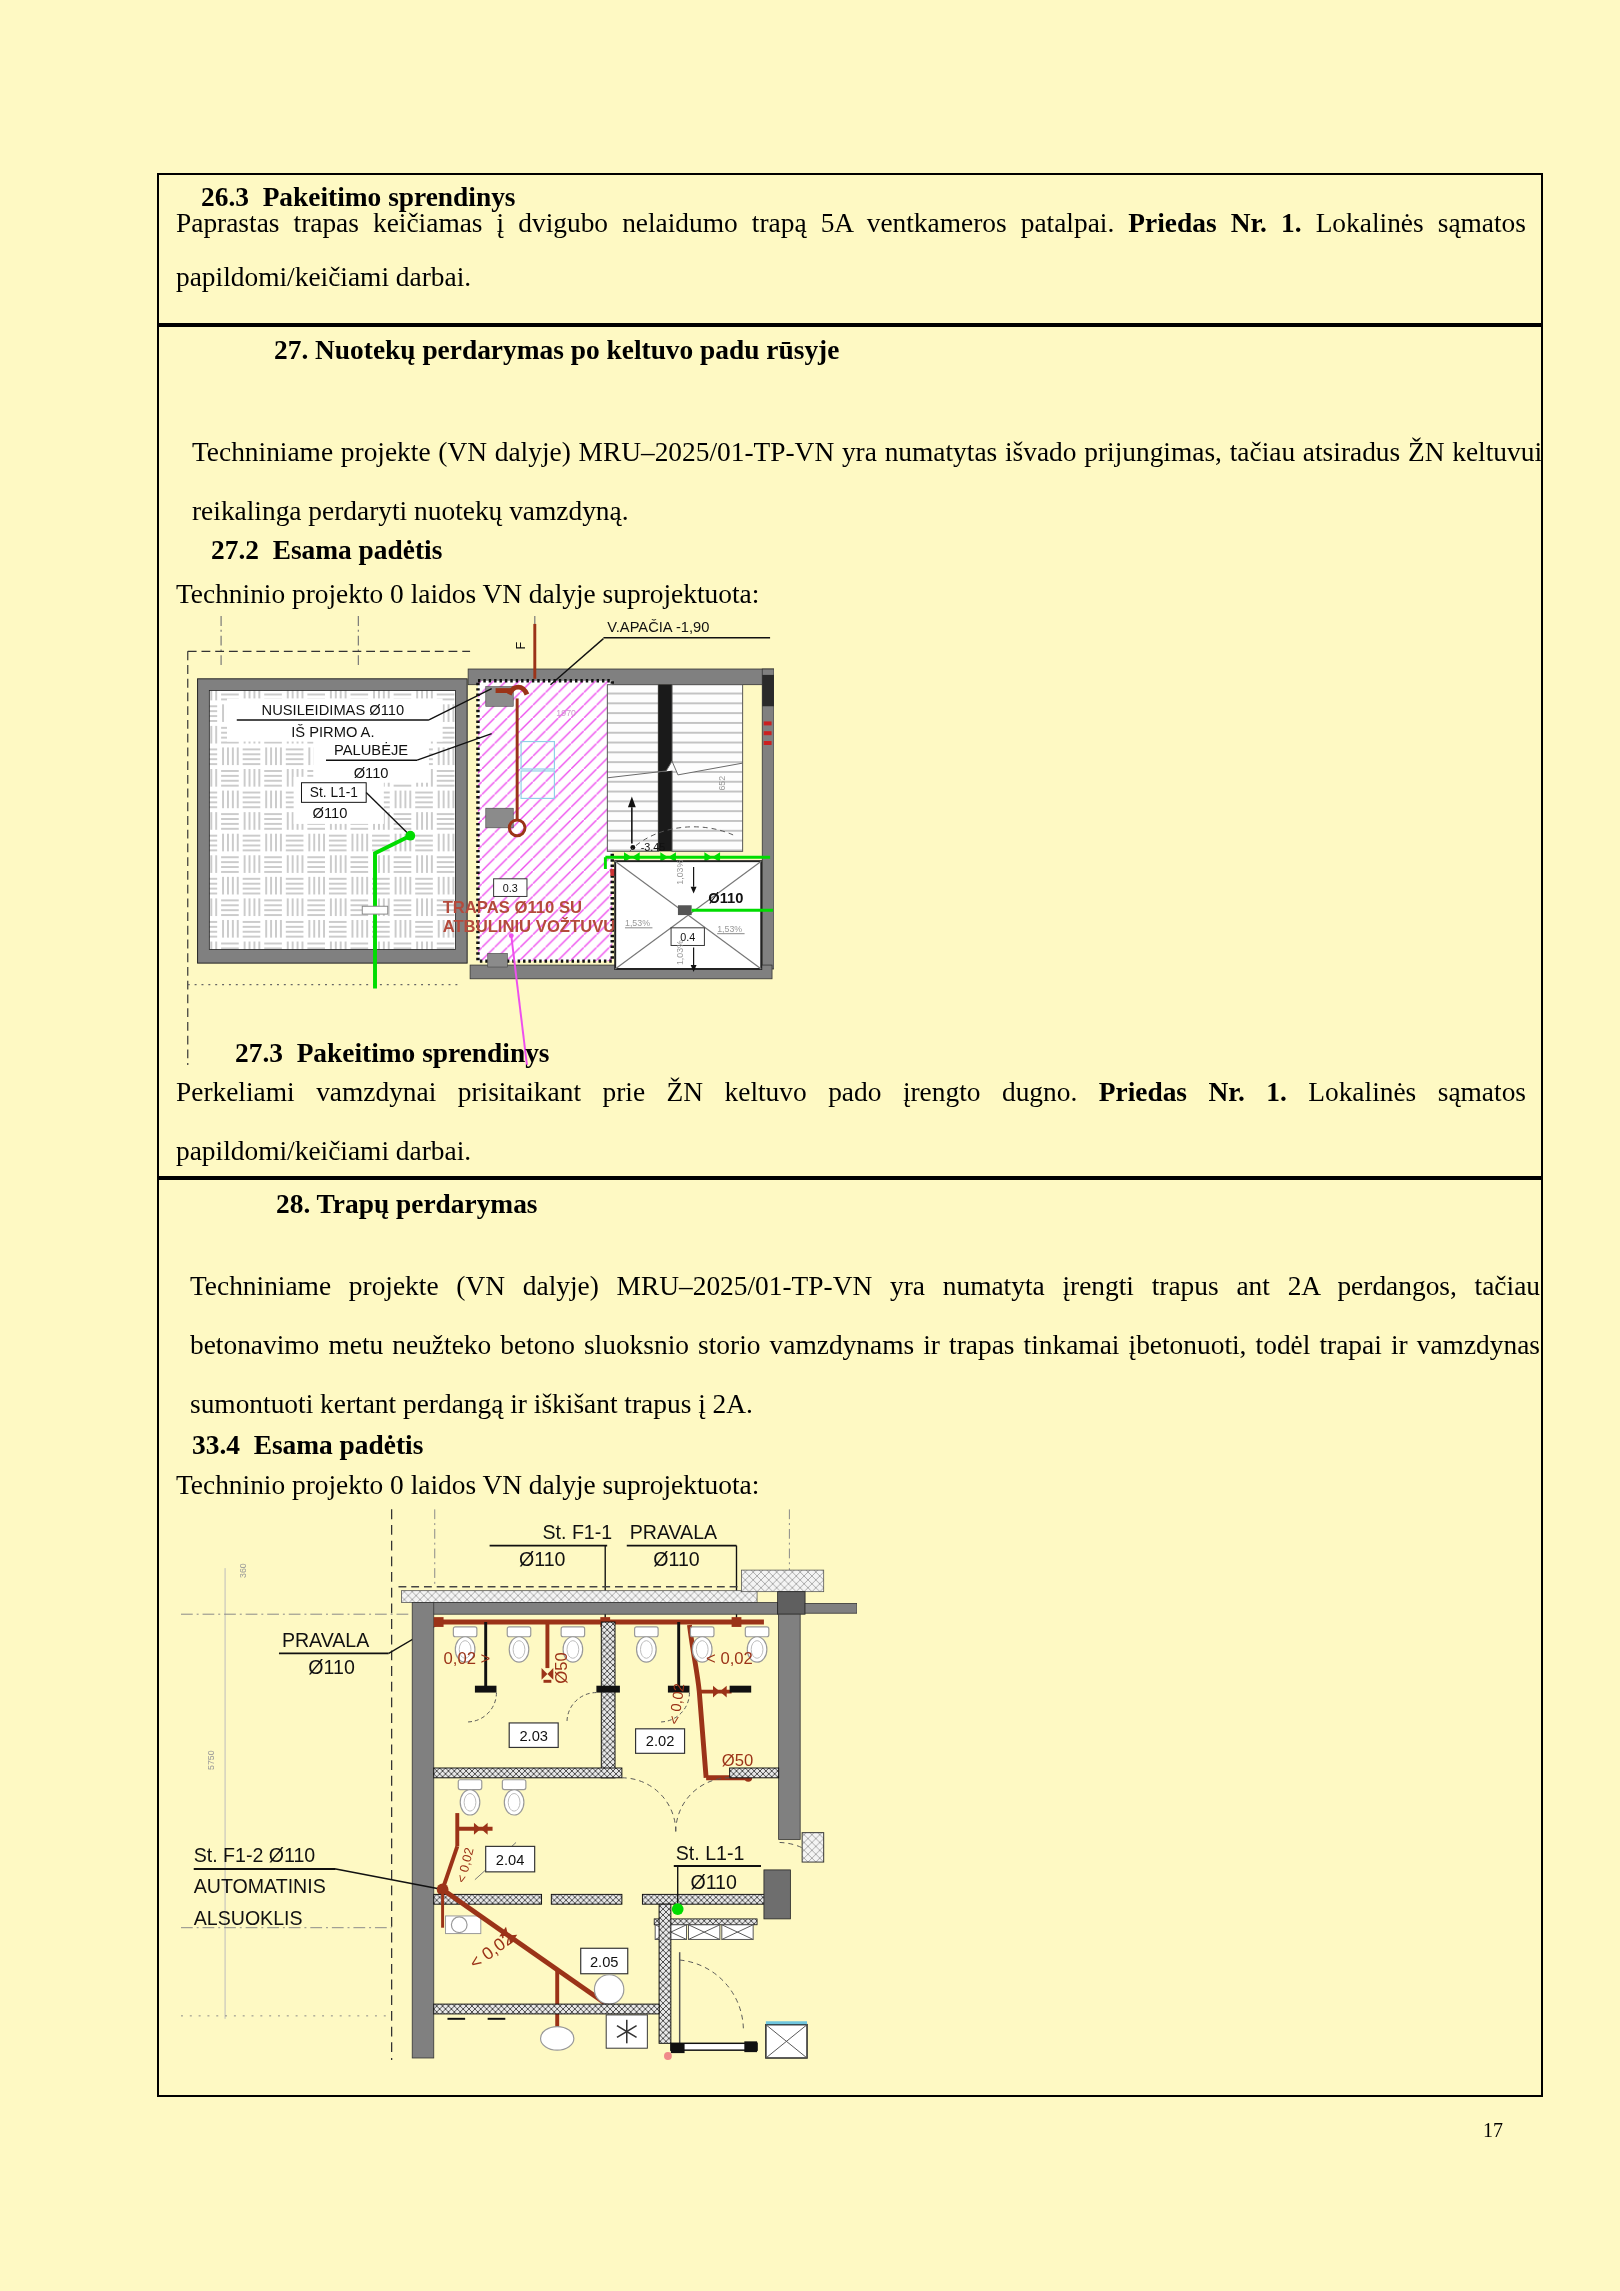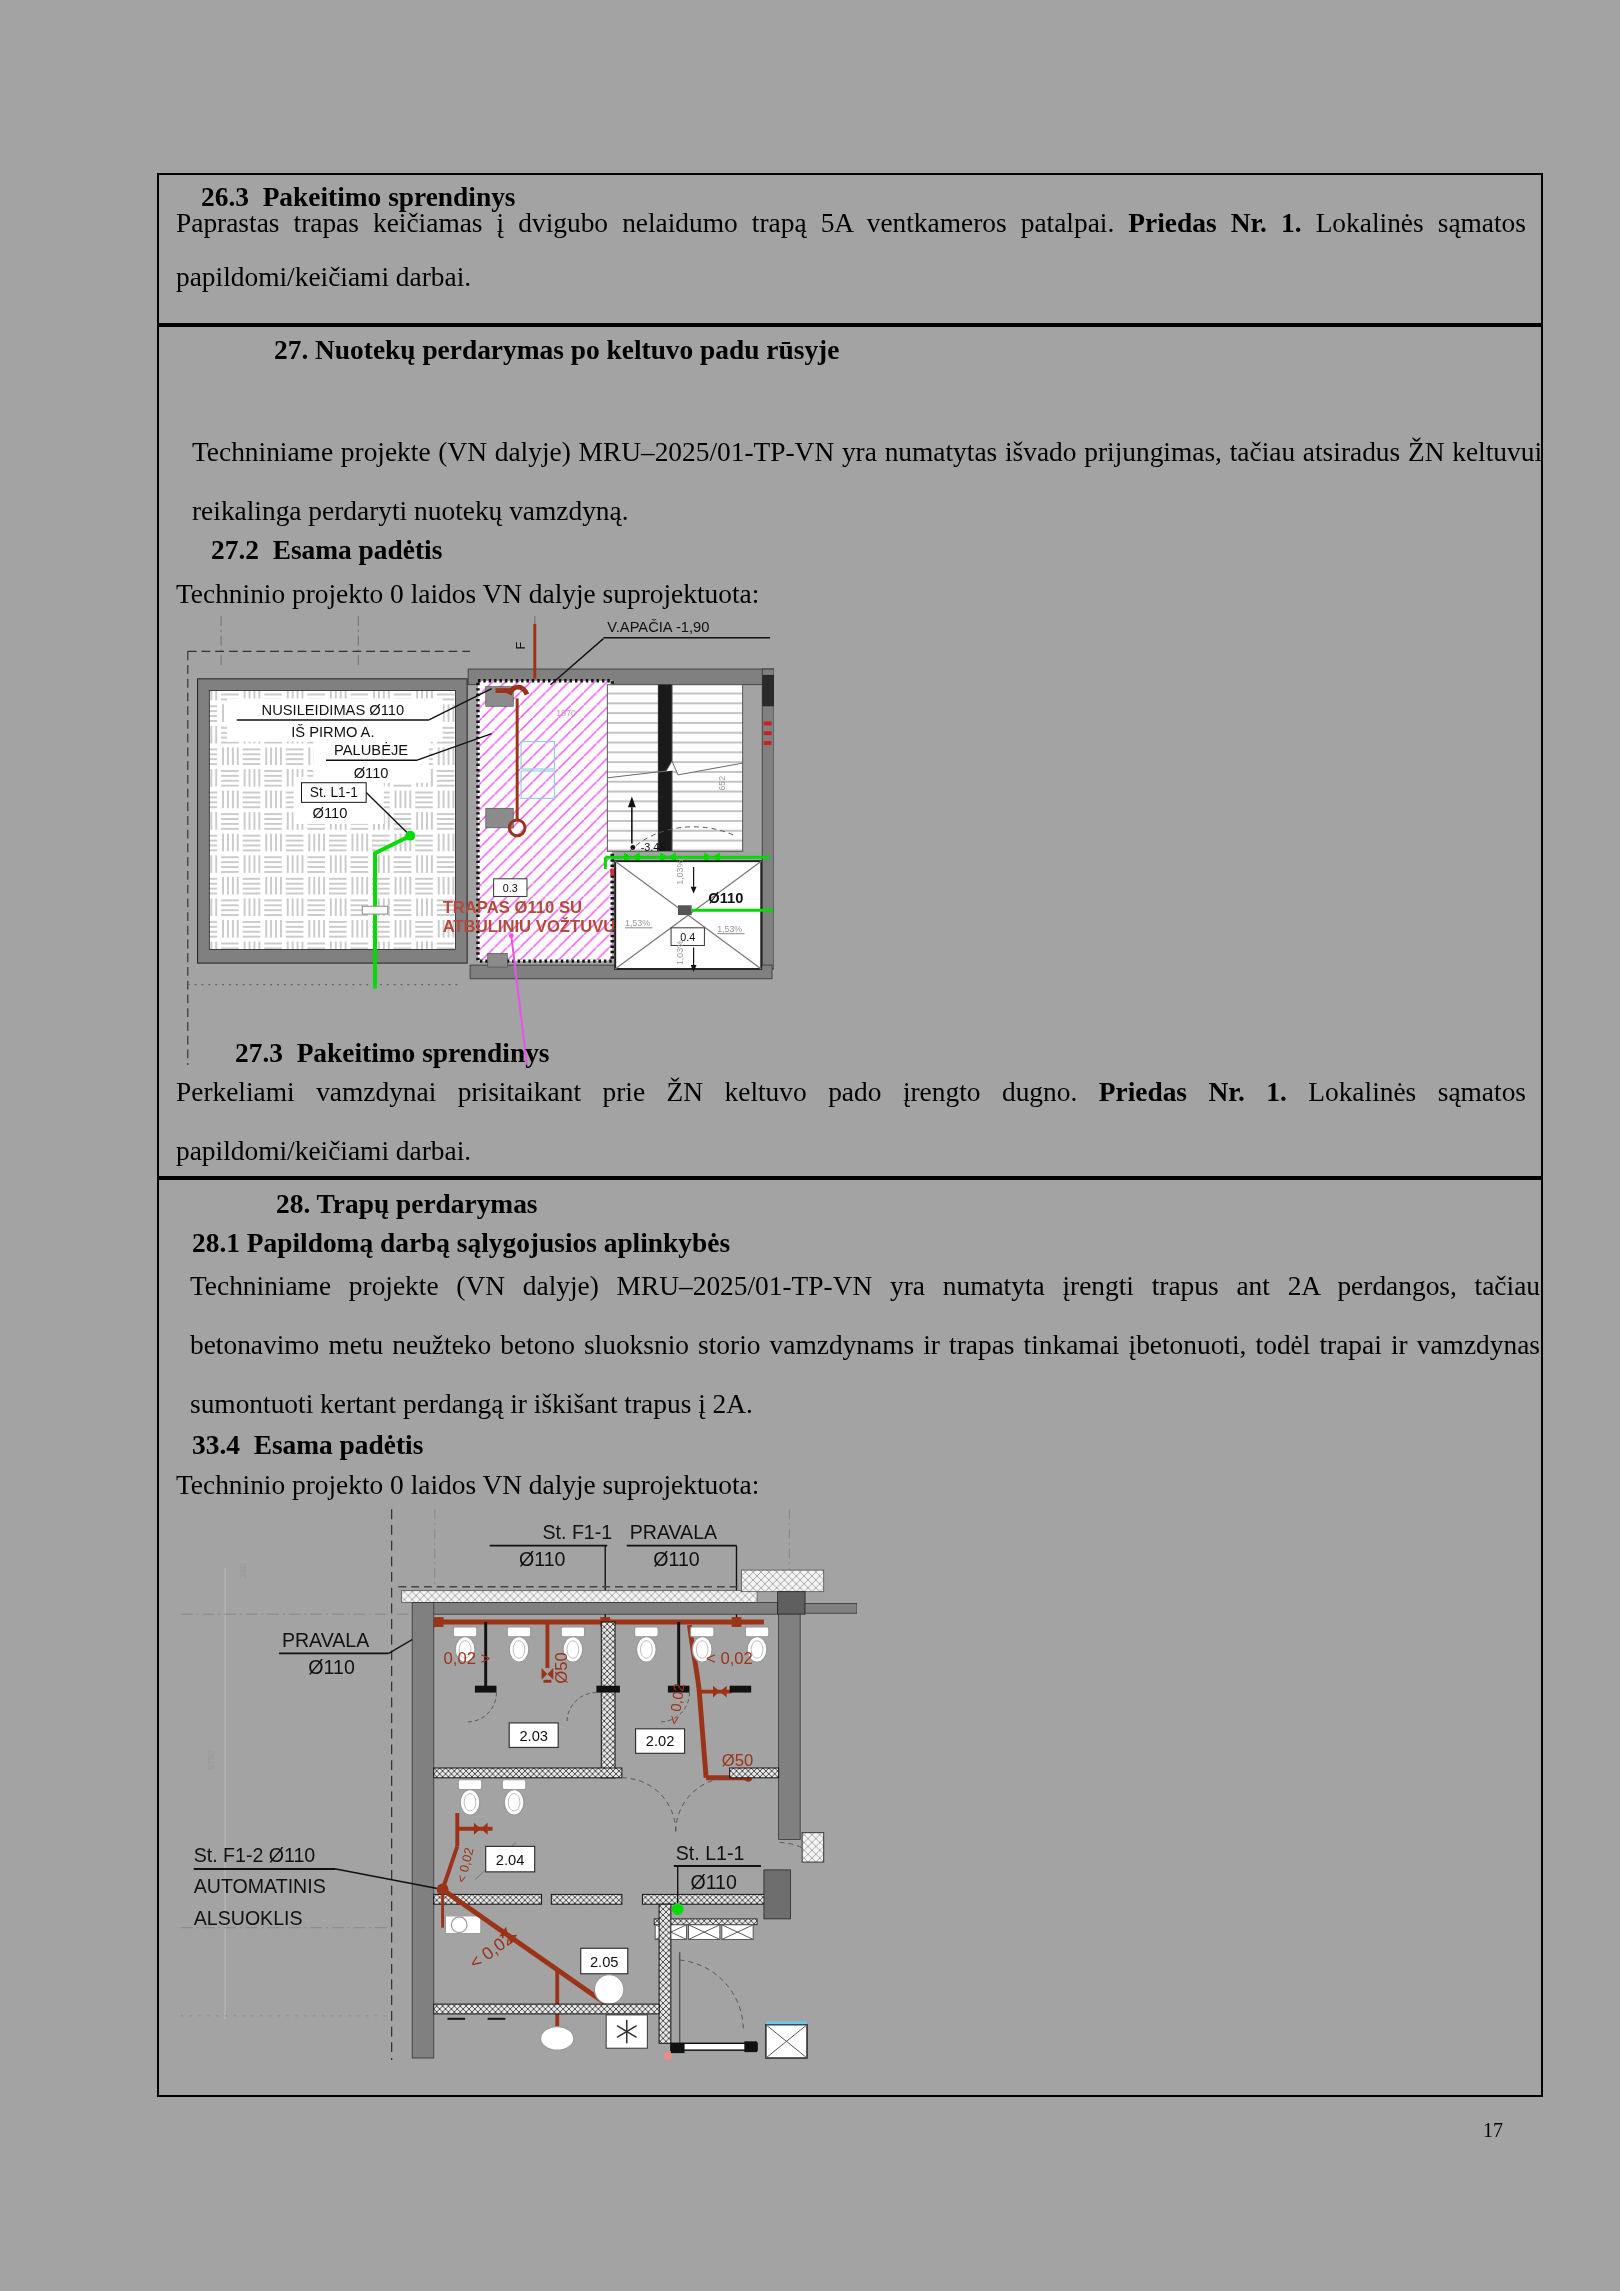--- a/index.html
+++ b/index.html
@@ -1,16 +1,16 @@
 <!DOCTYPE html>
 <html><head>
 <meta charset="utf-8">
 <style>
   html,body{margin:0;padding:0;background:#fff;}
-  .page{position:relative;width:1620px;height:2292px;background:#a3a3a3;overflow:hidden;
+  .page{position:relative;width:1620px;height:2292px;background:#fef9c3;overflow:hidden;
         font-family:"Liberation Serif",serif;color:#000;}
   .doc-table{position:absolute;left:157px;top:173px;width:1386px;height:1924px;
              border:2px solid #000;box-sizing:border-box;}
   .row-divider{position:absolute;left:0;width:100%;height:3.9px;background:#000;}
   .doc-heading{position:absolute;font-weight:bold;font-size:27.4px;white-space:pre;line-height:33px;}
   .doc-para{position:absolute;font-size:27.4px;line-height:54px;text-align:justify;width:1350px;}
   .lh60{line-height:59px;}
   .page-number{position:absolute;left:1463px;top:2119px;font-size:20px;margin-left:20px;}
   svg text{font-family:"Liberation Sans",sans-serif;}
   .cad-label{font-size:15px;fill:#111;}
@@ -201,21 +201,20 @@
       <text x="517" y="356" class="cad-dim" fill="#666" transform="rotate(-90,517,356)">1,03%</text>
       <line x1="528" y1="338" x2="528" y2="356" stroke="#111" stroke-width="1.2"></line>
         <polygon points="525,356 531,356 528,363" fill="#111"></polygon>
     </g>
   </svg>
 
   <div class="doc-heading" style="left:235px;top:1037px">27.3  Pakeitimo sprendinys</div>
   <p class="doc-para lh60" style="left:176px;top:1063px;margin:0"><span>Perkeliami vamzdynai prisitaikant prie ŽN keltuvo pado įrengto dugno.</span> <b>Priedas Nr. 1.</b> <span>Lokalinės sąmatos papildomi/keičiami darbai.</span></p>
 
   <div class="doc-heading" style="left:276px;top:1188px">28. Trapų perdarymas</div>
-  <div class="doc-heading" style="left:192px;top:1227px">28.1 Papildomą darbą sąlygojusios aplinkybės</div>
   <p class="doc-para lh60" style="left:190px;top:1257px;margin:0">Techniniame projekte (VN dalyje) MRU–2025/01-TP-VN yra  numatyta įrengti trapus ant 2A perdangos, tačiau betonavimo metu neužteko betono sluoksnio storio vamzdynams ir trapas tinkamai įbetonuoti, todėl trapai ir vamzdynas sumontuoti kertant perdangą ir iškišant trapus į 2A.</p>
 
   <div class="doc-heading" style="left:192px;top:1429px">33.4  Esama padėtis</div>
   <p class="doc-para" style="left:176px;top:1458px;margin:0">Techninio projekto 0 laidos VN dalyje suprojektuota:</p>
 
   <svg style="position:absolute;left:181px;top:1509px" width="676" height="567" viewBox="0 0 690 578">
     <defs>
       <pattern id="insul" width="8" height="8" patternUnits="userSpaceOnUse">
         <rect width="8" height="8" fill="#f4f4f4"></rect>
         <line x1="0" y1="8" x2="8" y2="0" stroke="#888" stroke-width="0.7"></line>

